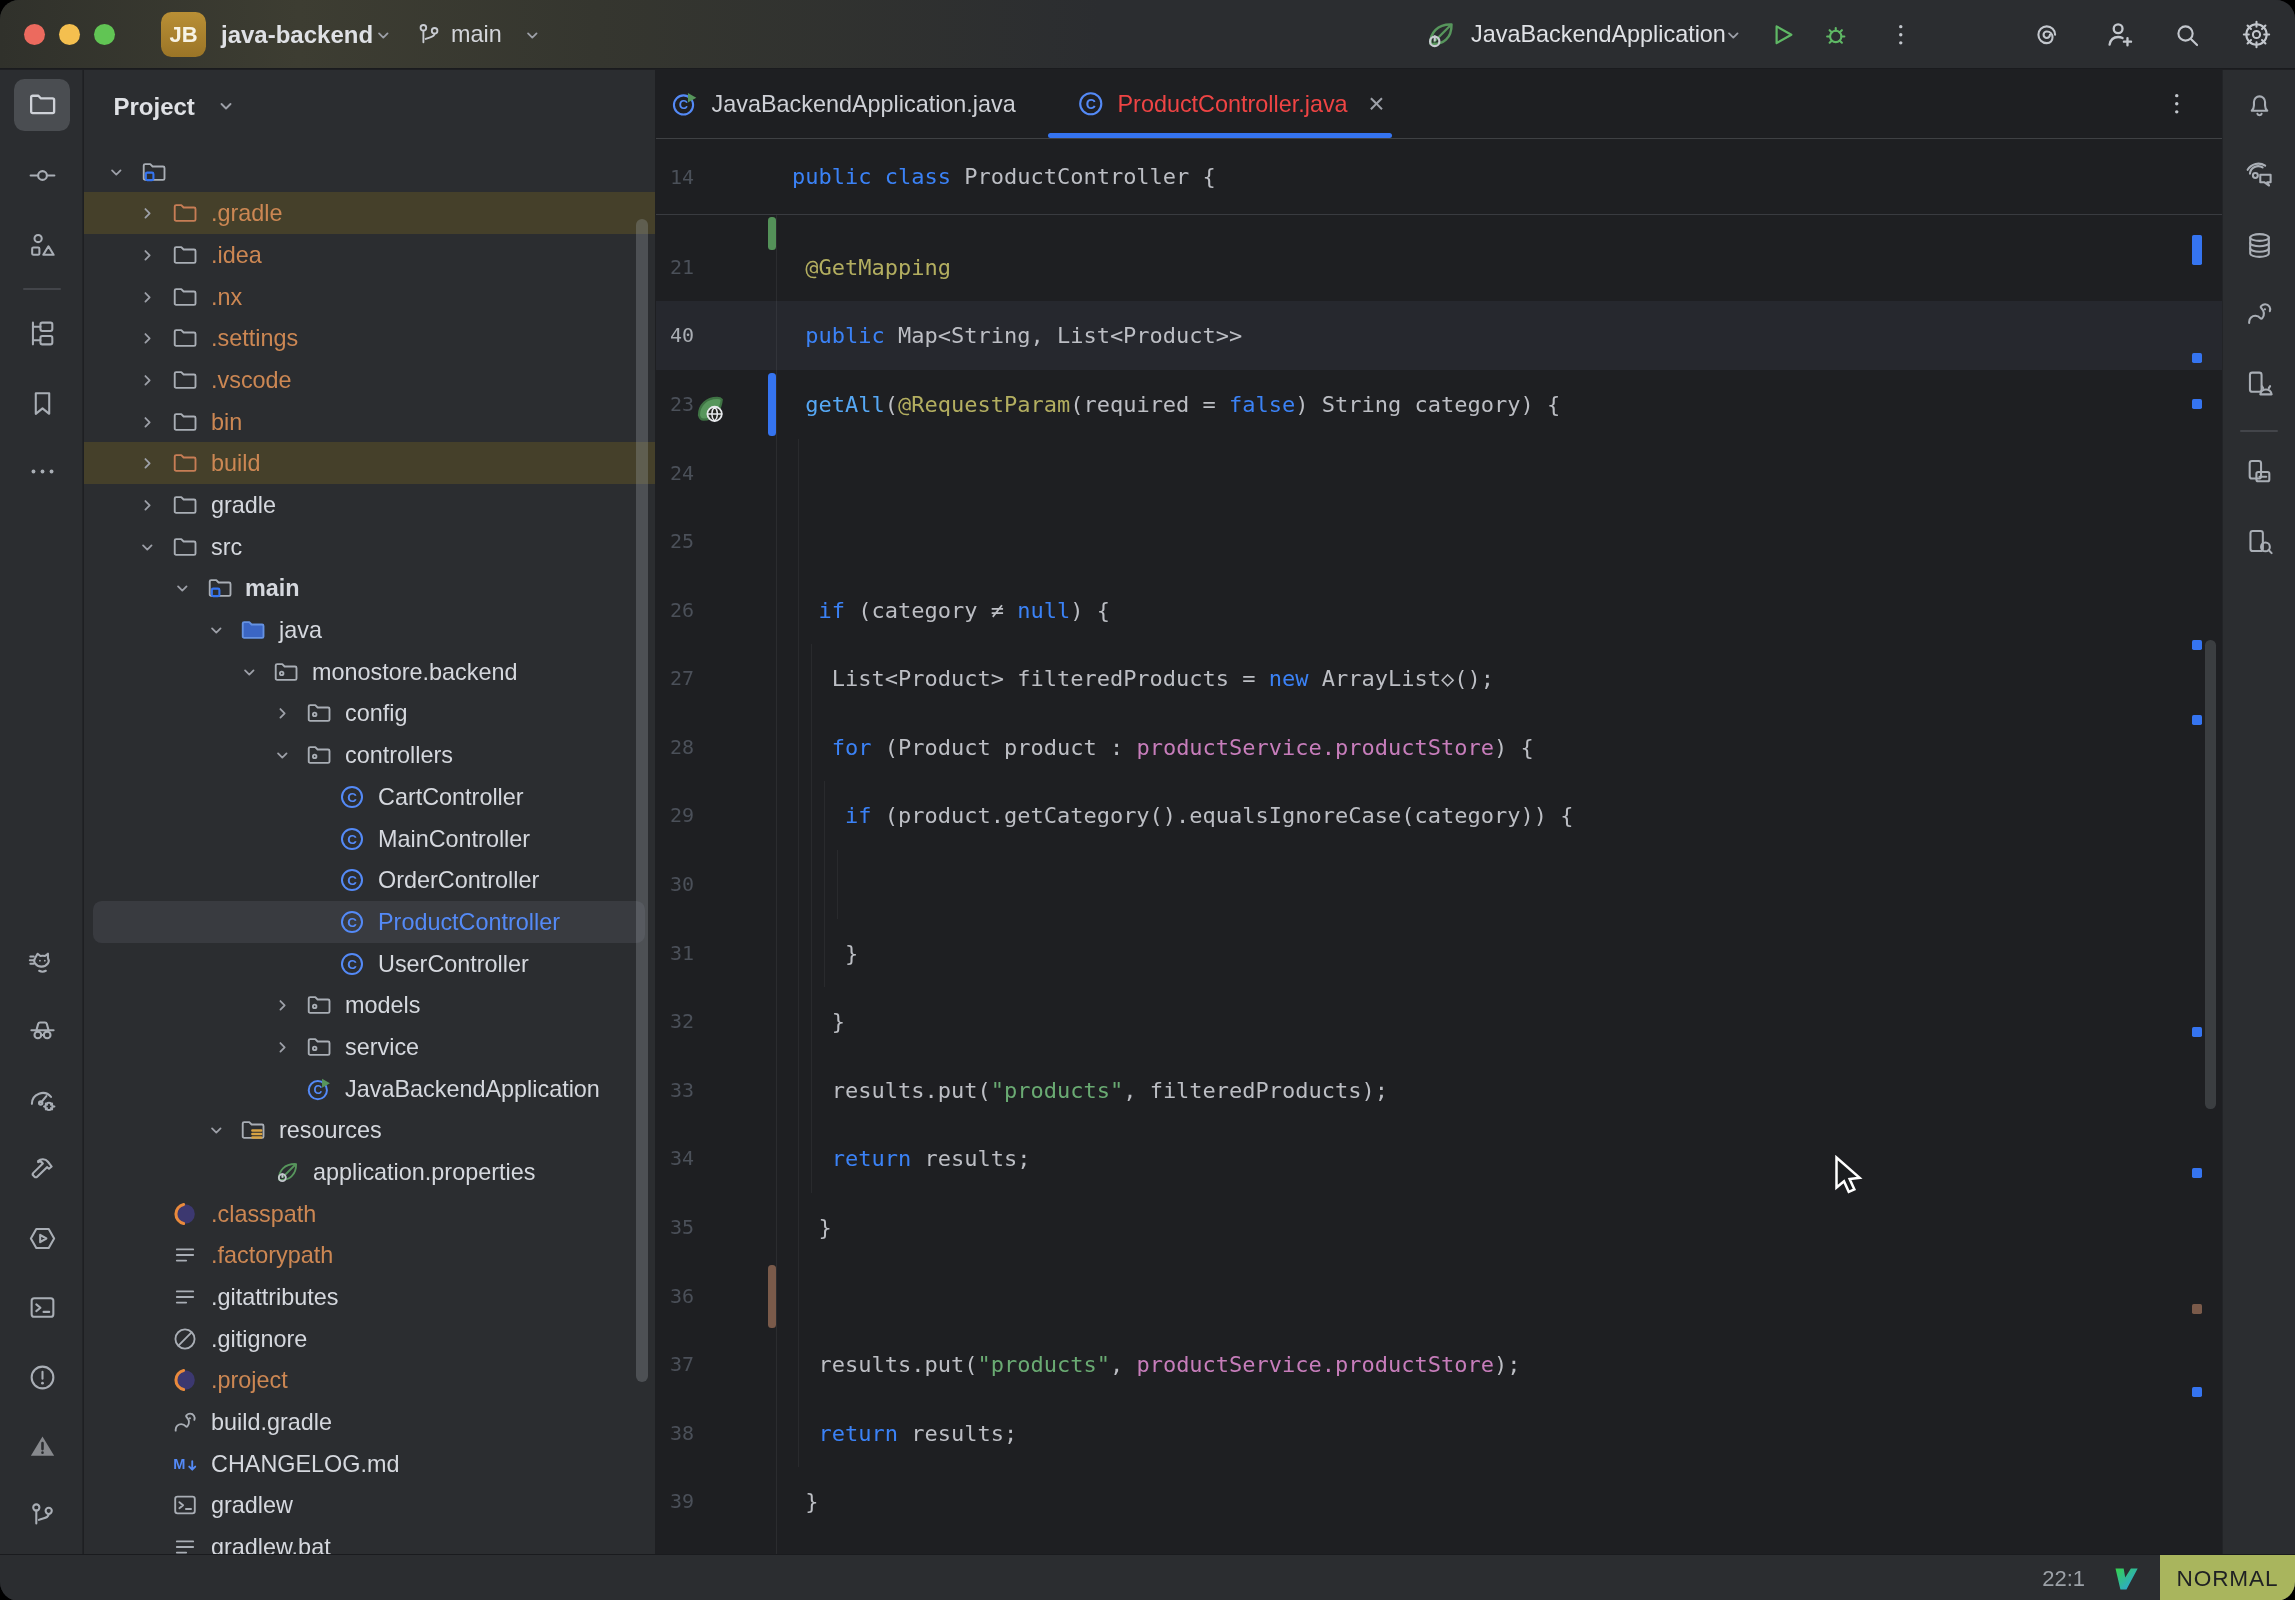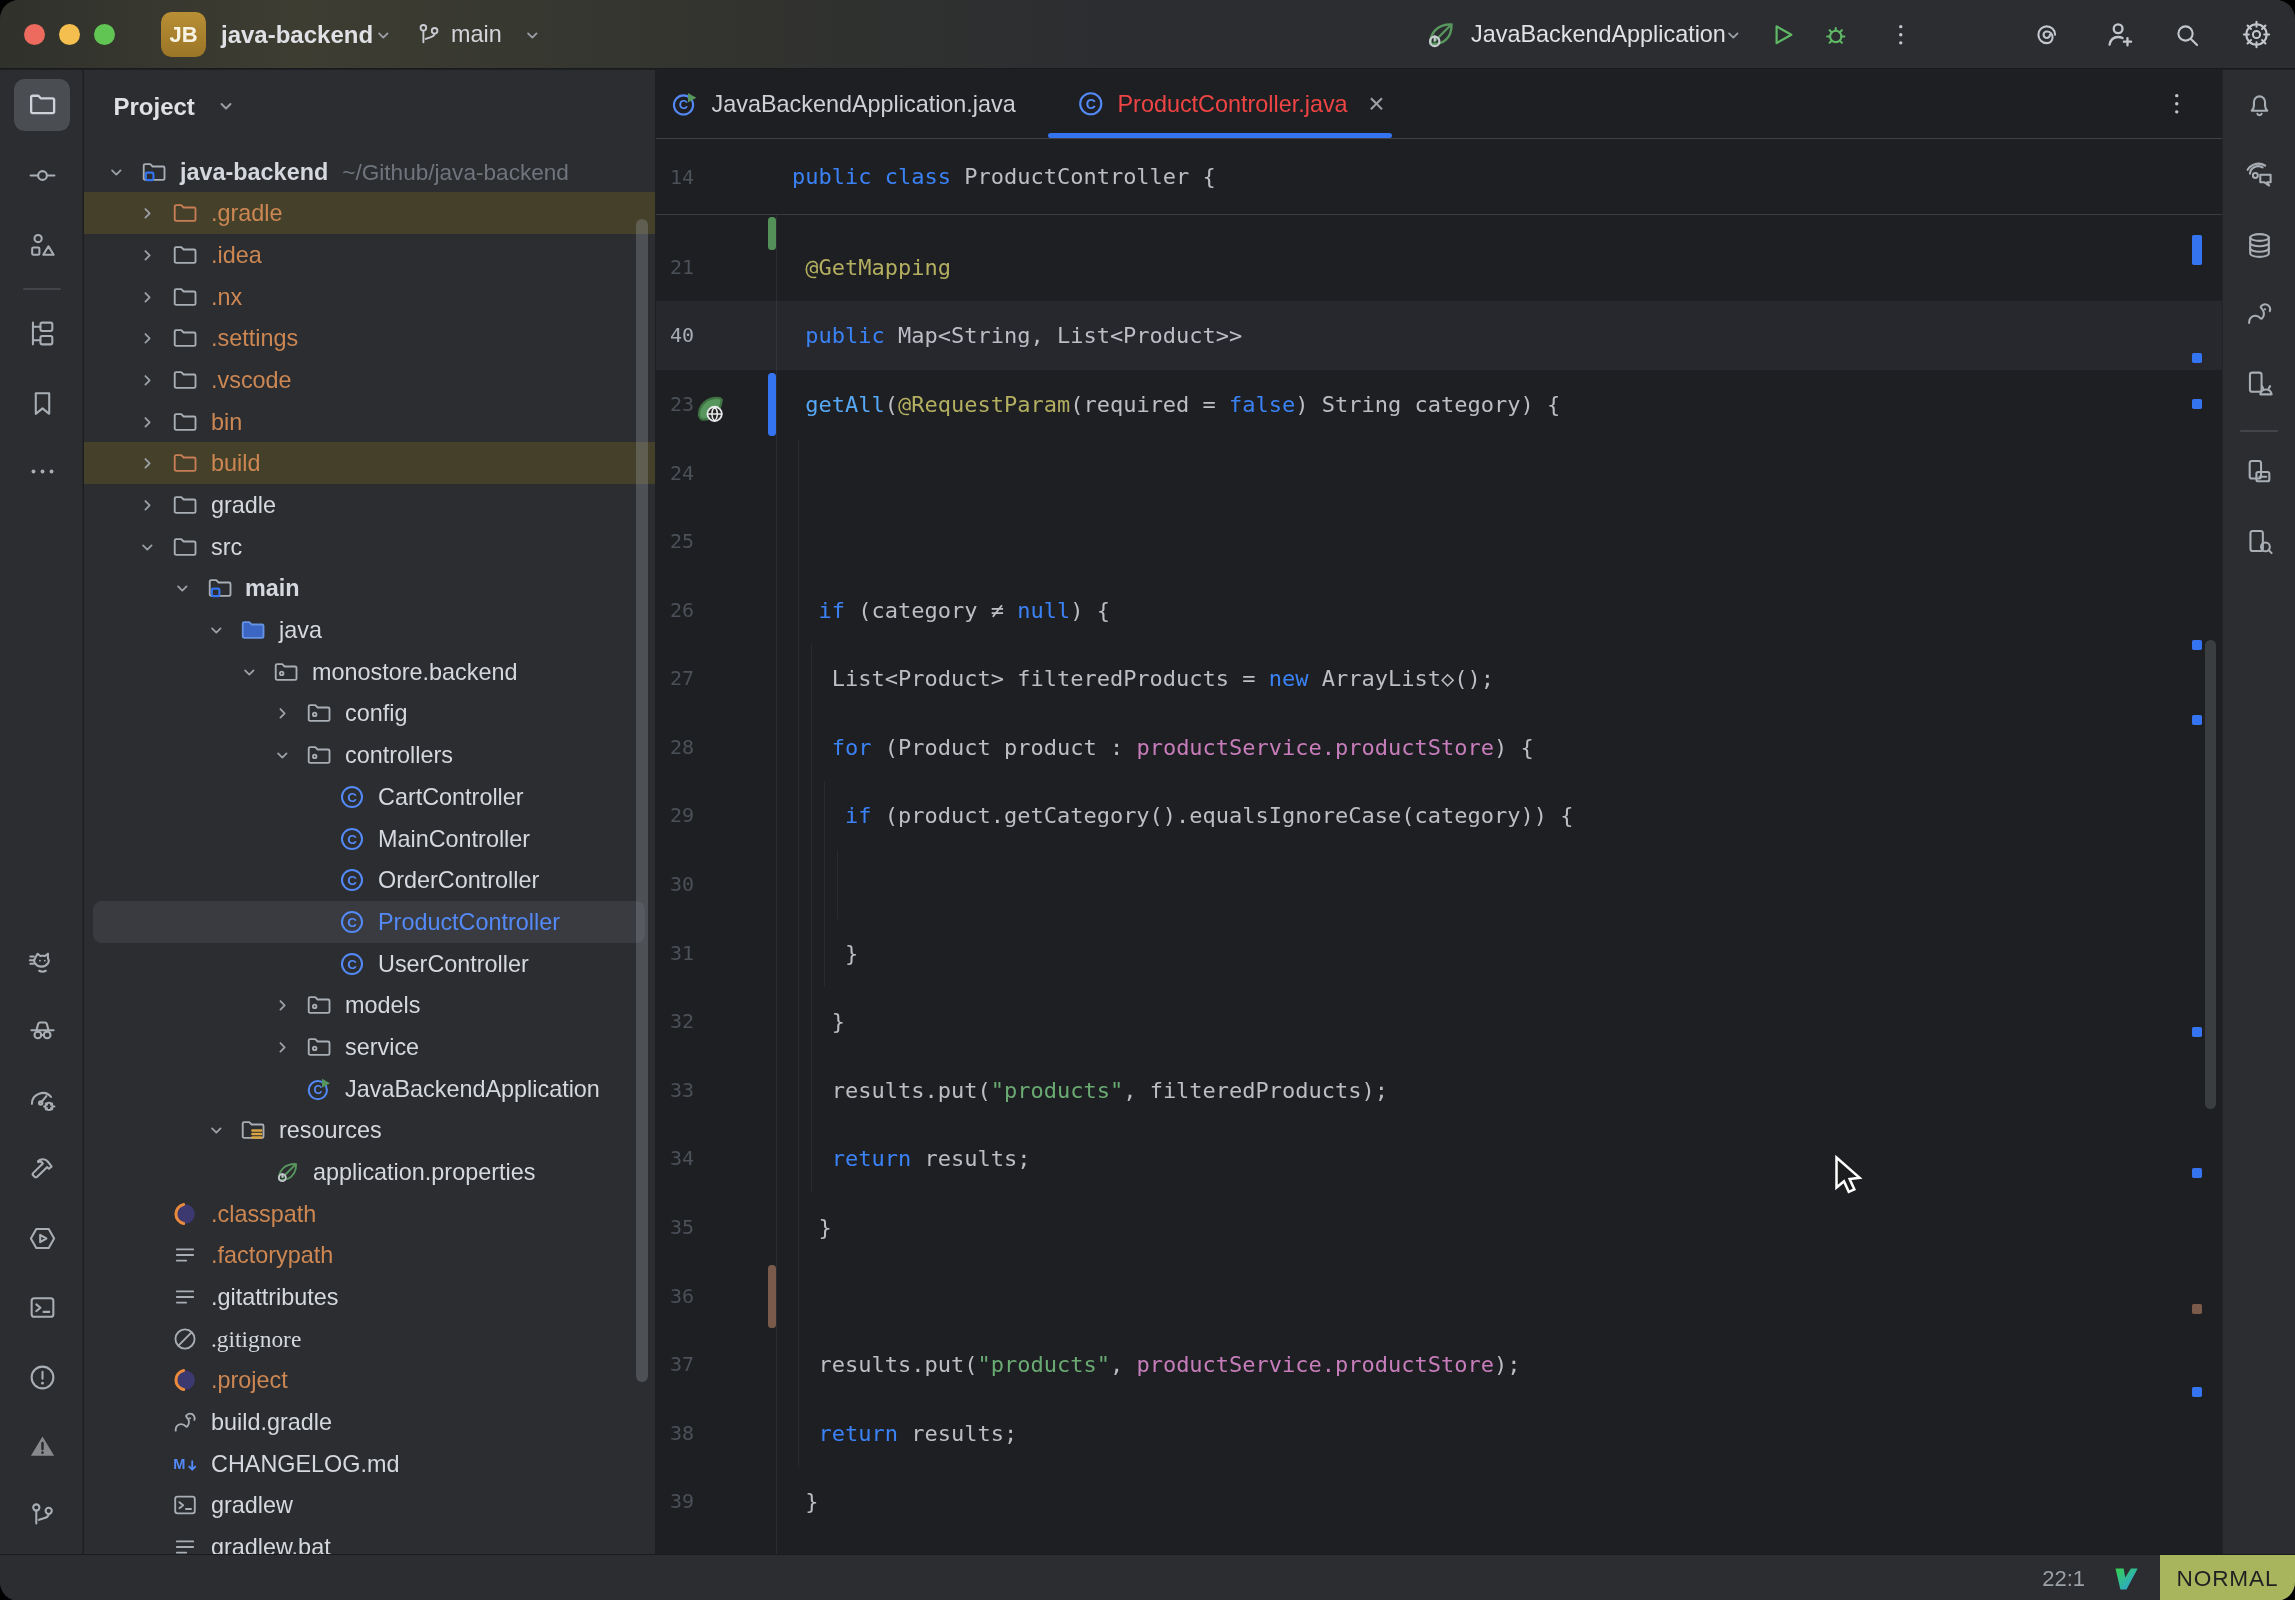--- a/index.html
+++ b/index.html
@@ -313,21 +313,20 @@
         </svg></span>
     <div id="pp-tree">
         <div class="trow" style="top: 81px;">
           <span class="chev" style="left:21px"><svg viewBox="0 0 24 24" fill="none" stroke="#9da0a8" stroke-width="1.9" stroke-linecap="round" stroke-linejoin="round" style="width:100%;height:100%">
               <path d="M7.5 10 12 14.5 16.5 10"></path>
             </svg></span>
           <span class="ticon" style="left:56px"><svg viewBox="0 0 24 24" fill="none" stroke="#a9aeb5" stroke-width="1.6" stroke-linecap="round" stroke-linejoin="round" style="width:100%;height:100%">
               <path d="M3.2 6.4c0-.7.5-1.2 1.2-1.2h4.4l2 2.1h9c.7 0 1.2.5 1.2 1.2v9c0 .7-.5 1.2-1.2 1.2H4.4c-.7 0-1.2-.5-1.2-1.2z"></path>
               <rect x="5" y="12.5" width="6.5" height="6.5" rx="1.2" fill="#2b2d30" stroke="#3574f0" stroke-width="1.8"></rect>
             </svg></span>
-          <span class="tlabel white bold" style="left:96px">java-backend<span class="tsuffix">~/Github/java-backend</span></span>
         </div>
         <div class="trow" style="top: 122px;">
           <div class="bgx excluded"></div>
           <span class="chev" style="left:52px"><svg viewBox="0 0 24 24" fill="none" stroke="#9da0a8" stroke-width="1.9" stroke-linecap="round" stroke-linejoin="round" style="width:100%;height:100%">
               <path d="M10 7.5 14.5 12 10 16.5"></path>
             </svg></span>
           <span class="ticon" style="left:87px"><svg viewBox="0 0 24 24" fill="none" stroke="#c77d55" stroke-width="1.6" stroke-linecap="round" stroke-linejoin="round" style="width:100%;height:100%">
               <path d="M3.2 6.4c0-.7.5-1.2 1.2-1.2h4.4l2 2.1h9c.7 0 1.2.5 1.2 1.2v9c0 .7-.5 1.2-1.2 1.2H4.4c-.7 0-1.2-.5-1.2-1.2z"></path>
             </svg></span>
           <span class="tlabel orange" style="left:127px">.gradle</span>
@@ -549,21 +548,21 @@
               <path d="M5 7.2h14M5 12h14M5 16.8h8"></path>
             </svg></span>
           <span class="tlabel orange" style="left:127px">.factorypath</span>
         </div>
         <div class="trow" style="top: 1206px;">
           <span class="ticon" style="left:87px"><svg viewBox="0 0 24 24" fill="none" stroke="#a9aeb5" stroke-width="1.6" stroke-linecap="round" stroke-linejoin="round" style="width:100%;height:100%">
               <path d="M5 7.2h14M5 12h14M5 16.8h8"></path>
             </svg></span>
           <span class="tlabel white" style="left:127px">.gitattributes</span>
         </div>
-        <div class="trow" style="top: 1248px; font-family: Liberation Serif, serif;">
+        <div class="trow" style="top: 1248px;">
           <span class="ticon" style="left:87px"><svg viewBox="0 0 24 24" fill="none" stroke="#a9aeb5" stroke-width="1.6" stroke-linecap="round" stroke-linejoin="round" style="width:100%;height:100%">
               <circle cx="12" cy="12" r="8.2"></circle>
               <path d="M6.6 17.4 17.4 6.6"></path>
             </svg></span>
           <span class="tlabel white" style="left:127px">.gitignore</span>
         </div>
         <div class="trow" style="top: 1289px;">
           <span class="ticon" style="left:87px"><svg viewBox="0 0 24 24" fill="none" stroke="#a9aeb5" stroke-width="1.6" stroke-linecap="round" stroke-linejoin="round" style="width:100%;height:100%">
               <circle cx="12" cy="12" r="8.4" fill="#3c3870" stroke="none"></circle>
               <path d="M10.8 3.8a8.4 8.4 0 000 16.4" fill="none" stroke="#e98a3c" stroke-width="2.6"></path>

